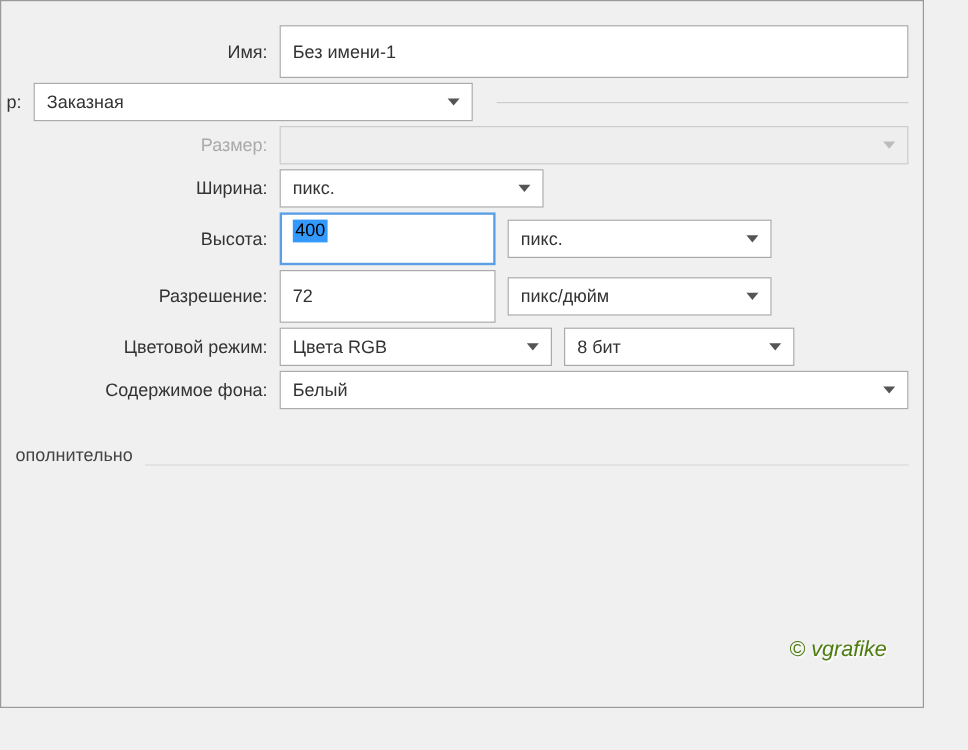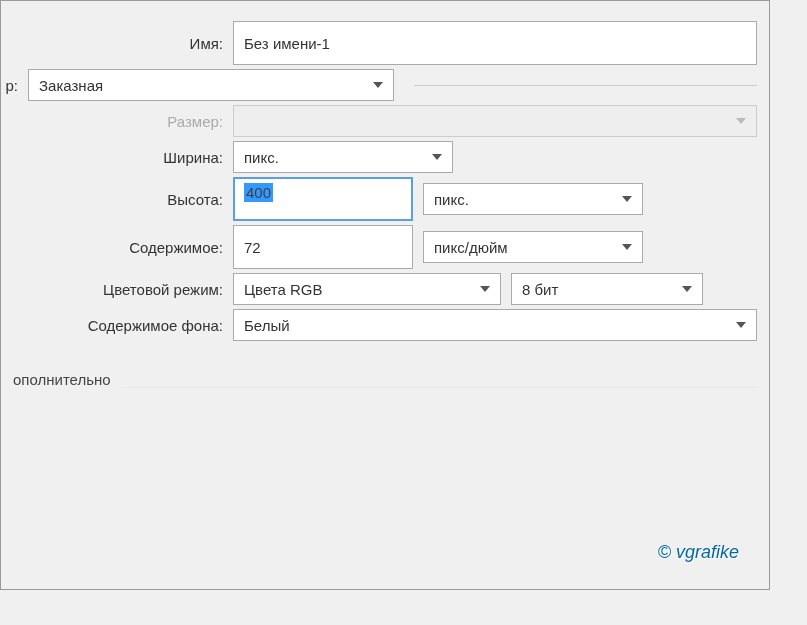--- a/index.html
+++ b/index.html
@@ -73,47 +73,47 @@
     .select.disabled .arrow { border-top-color: #bbb; }
     .preset-select { flex: 1; max-width: 450px; }
     .size-select { flex: 1; }
     .numeric-input { width: 180px; }
     .numeric-input.focused {
       border: 2px solid #5a9fe6;
       padding: 5px 9px;
     }
     .numeric-input.focused .sel {
       background: #3399ff;
-      color: #404040;
+      color: #000000;
       padding: 1px 2px;
       text-align: center;
     }
     .unit-select { width: 220px; }
-    .color-mode-select { width: 268px; }
+    .color-mode-select { width: 227px; }
     .bit-select { width: 192px; }
     .bg-select { flex: 1; }
     .divider-line {
       flex: 1;
       height: 1px;
       background: #ccc;
       border-top: 1px solid #e8e8e8;
     }
     .section-divider {
       display: flex;
       align-items: flex-end;
       gap: 10px;
       margin-top: 30px;
     }
     .section-label { color: #444; }
     .partial-row { margin-left: -10px; }
     .watermark {
       position: absolute;
       right: 30px;
-      bottom: 26px;
-      color: #0369a1;
+      bottom: 37px;
+      color: #4d7c0f;
       font-size: 18px;
       text-shadow: 1px 1px 1px #fff;
       font-style: italic;
       user-select: none;
     }
     .preset-divider { flex:1; height:1px; background:#ccc; margin-left:10px; }
   </style>
 </head>
 <body>
 
@@ -154,21 +154,21 @@
     <div class="input-text numeric-input focused">
       <span class="sel">400</span>
     </div>
     <div class="select unit-select">
       <span>пикс.</span>
       <span class="arrow"></span>
     </div>
   </div>
 
   <div class="row">
-    <div class="label main-label">Содержимое:</div>
+    <div class="label main-label">Разрешение:</div>
     <input class="input-text numeric-input" type="text" value="72" style="">
     <div class="select unit-select">
       <span>пикс/дюйм</span>
       <span class="arrow"></span>
     </div>
   </div>
 
   <div class="row">
     <div class="label main-label">Цветовой режим:</div>
     <div class="select color-mode-select">

